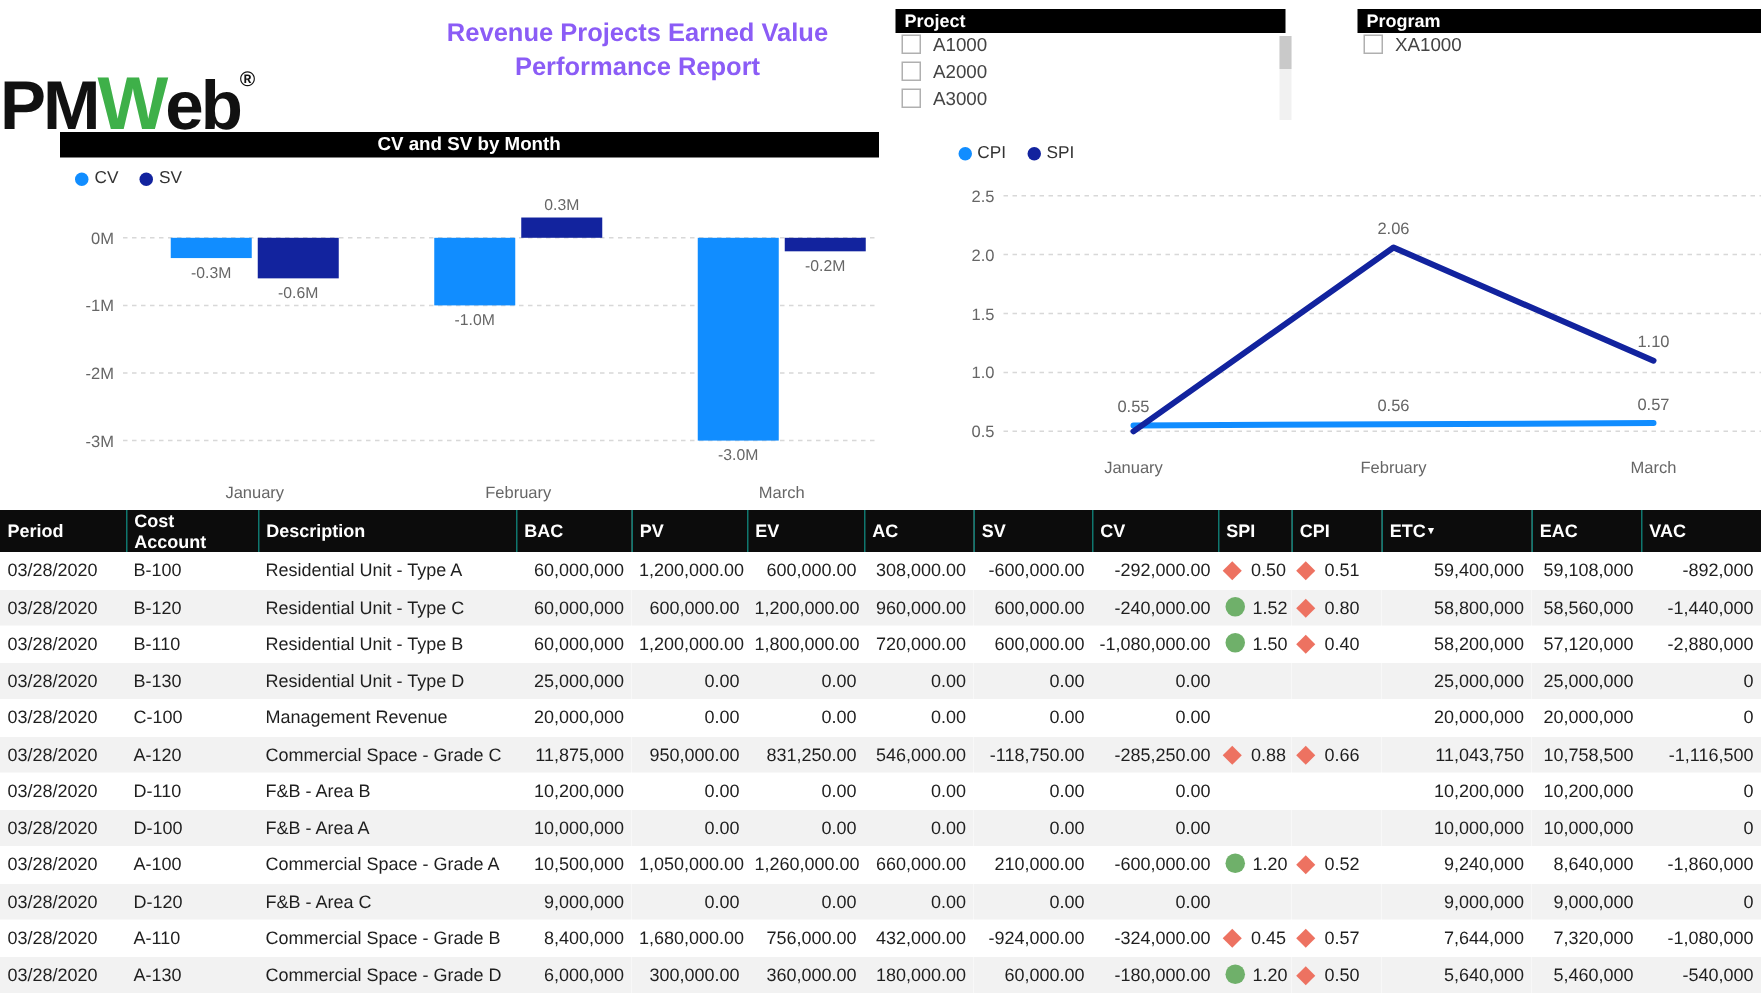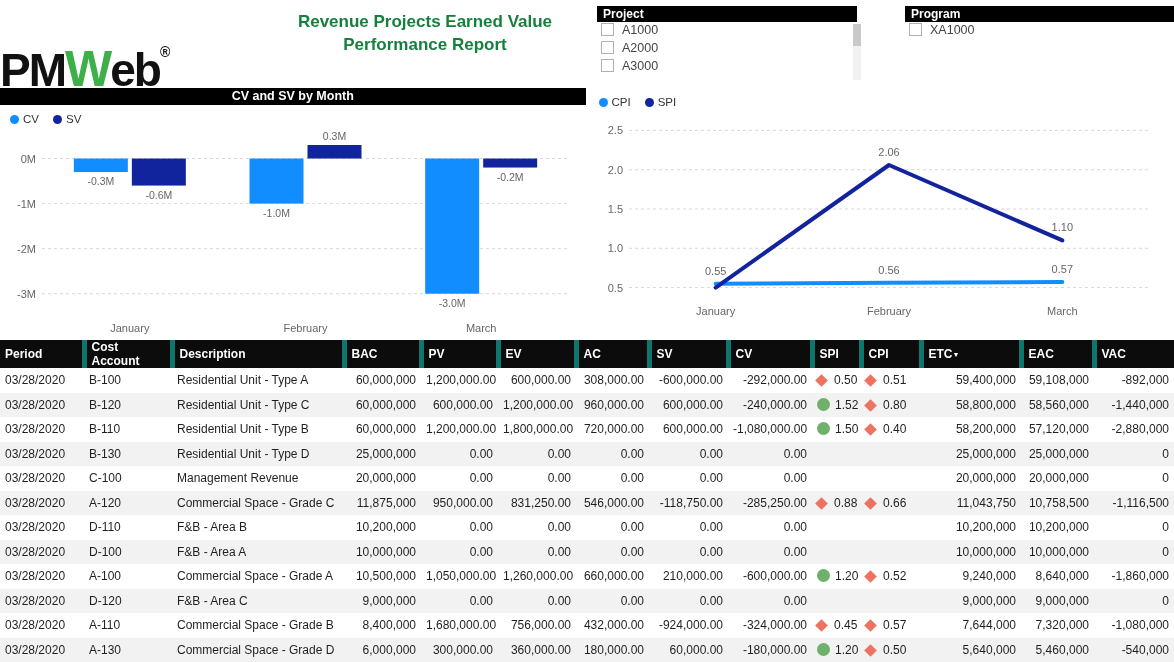--- a/index.html
+++ b/index.html
@@ -6,47 +6,47 @@
   html,body { width:1174px; height:662px; background:#fff; overflow:hidden;
     font-family:"Liberation Sans", sans-serif; }
 
   
   .top-header { position:relative; height:88px; background:#fff; }
   .logo { position:absolute; left:0; top:4px; font-size:46px; font-weight:bold;
     color:#111; letter-spacing:-2px;margin-top:36px; }
   .logo .logo-w { color:#3EB049; font-size:50px; }
   .logo .reg { font-size:14px; vertical-align:top; position:relative; top:4px; letter-spacing:0; }
   .report-title { position:absolute; left:250px; top:10px; width:350px; text-align:center;
-    font-weight:bold; font-size:17px; color:#15803d; line-height:23px; }
+    font-weight:bold; font-size:17px; color:#8b5cf6; line-height:23px; }
   .filter { position:absolute; top:6px; }
   .filter-project { left:597px; width:260px; }
   .filter-program { left:905px; width:269px; }
   .filter-header { background:#000; color:#fff; font-weight:bold; font-size:12px;
     height:16px; line-height:16px; padding:0 6px; cursor:pointer; }
   .filter-body { position:relative; }
   .filter-option { display:flex; align-items:flex-start; gap:8px; height:18px; padding:1px 4px; }
   .checkbox { width:13px; height:13px; border:1px solid #b0b0b0; background:#fff;
     display:inline-block; flex:0 0 auto; }
   .option-label { font-size:12.5px; color:#444; }
   .filter-scrollbar { position:absolute; right:-4px; top:2px; width:8px; height:56px; background:#f1f1f1; }
   .filter-scrollbar .thumb { width:8px; height:22px; background:#c9c9c9; }
 
   
   .charts-row { display:flex; gap:3px; height:252px; }
-  .chart-panel { flex:1; display:flex; flex-direction:column; overflow:hidden; }
+  .chart-panel { flex:1; display:flex; flex-direction:column; overflow:hidden;padding-left:40px; }
   .chart-title-bar { background:#000; color:#fff; text-align:center; font-weight:bold;
     font-size:12.5px; height:17px; line-height:17px; }
   .legend { display:flex; gap:14px; padding:5px 0 0 10px; height:23px; align-items:center; }
   .legend-item { display:flex; align-items:center; gap:4px; font-size:11.5px; color:#333; cursor:pointer; }
   .legend-dot { width:9px; height:9px; border-radius:50%; display:inline-block; }
 
   
   table { border-collapse:collapse; table-layout:fixed; width:1174px; font-size:12px; }
   thead th { background:#0c0c0c; color:#fff; font-weight:bold; text-align:left;
-    height:28px; padding:0 5px; border-right:5px solid #0f766e; cursor:pointer; }
+    height:28px; padding:0 5px; border-right:1px solid #0f766e; cursor:pointer; }
   thead th:last-child { border-right:none;margin-top:17px; }
   .th-sort { display:flex; line-height:11px; }
   .sort-icon { font-size:7px; color:#fff; }
   tbody tr { height:24.5px; }
   tbody tr:nth-child(even) { background:#f2f2f2; }
   tbody td { padding:0 5px; color:#1f1f1f; white-space:nowrap; overflow:hidden; }
   td.col-bac, td.col-pv, td.col-ev, td.col-ac, td.col-sv, td.col-cv,
   td.col-etc, td.col-eac, td.col-vac { text-align:right; }
   .kpi-diamond { display:inline-block; width:9px; height:9px; background:#ED7261;
     transform:rotate(45deg); margin-right:8px; vertical-align:-1px; }

